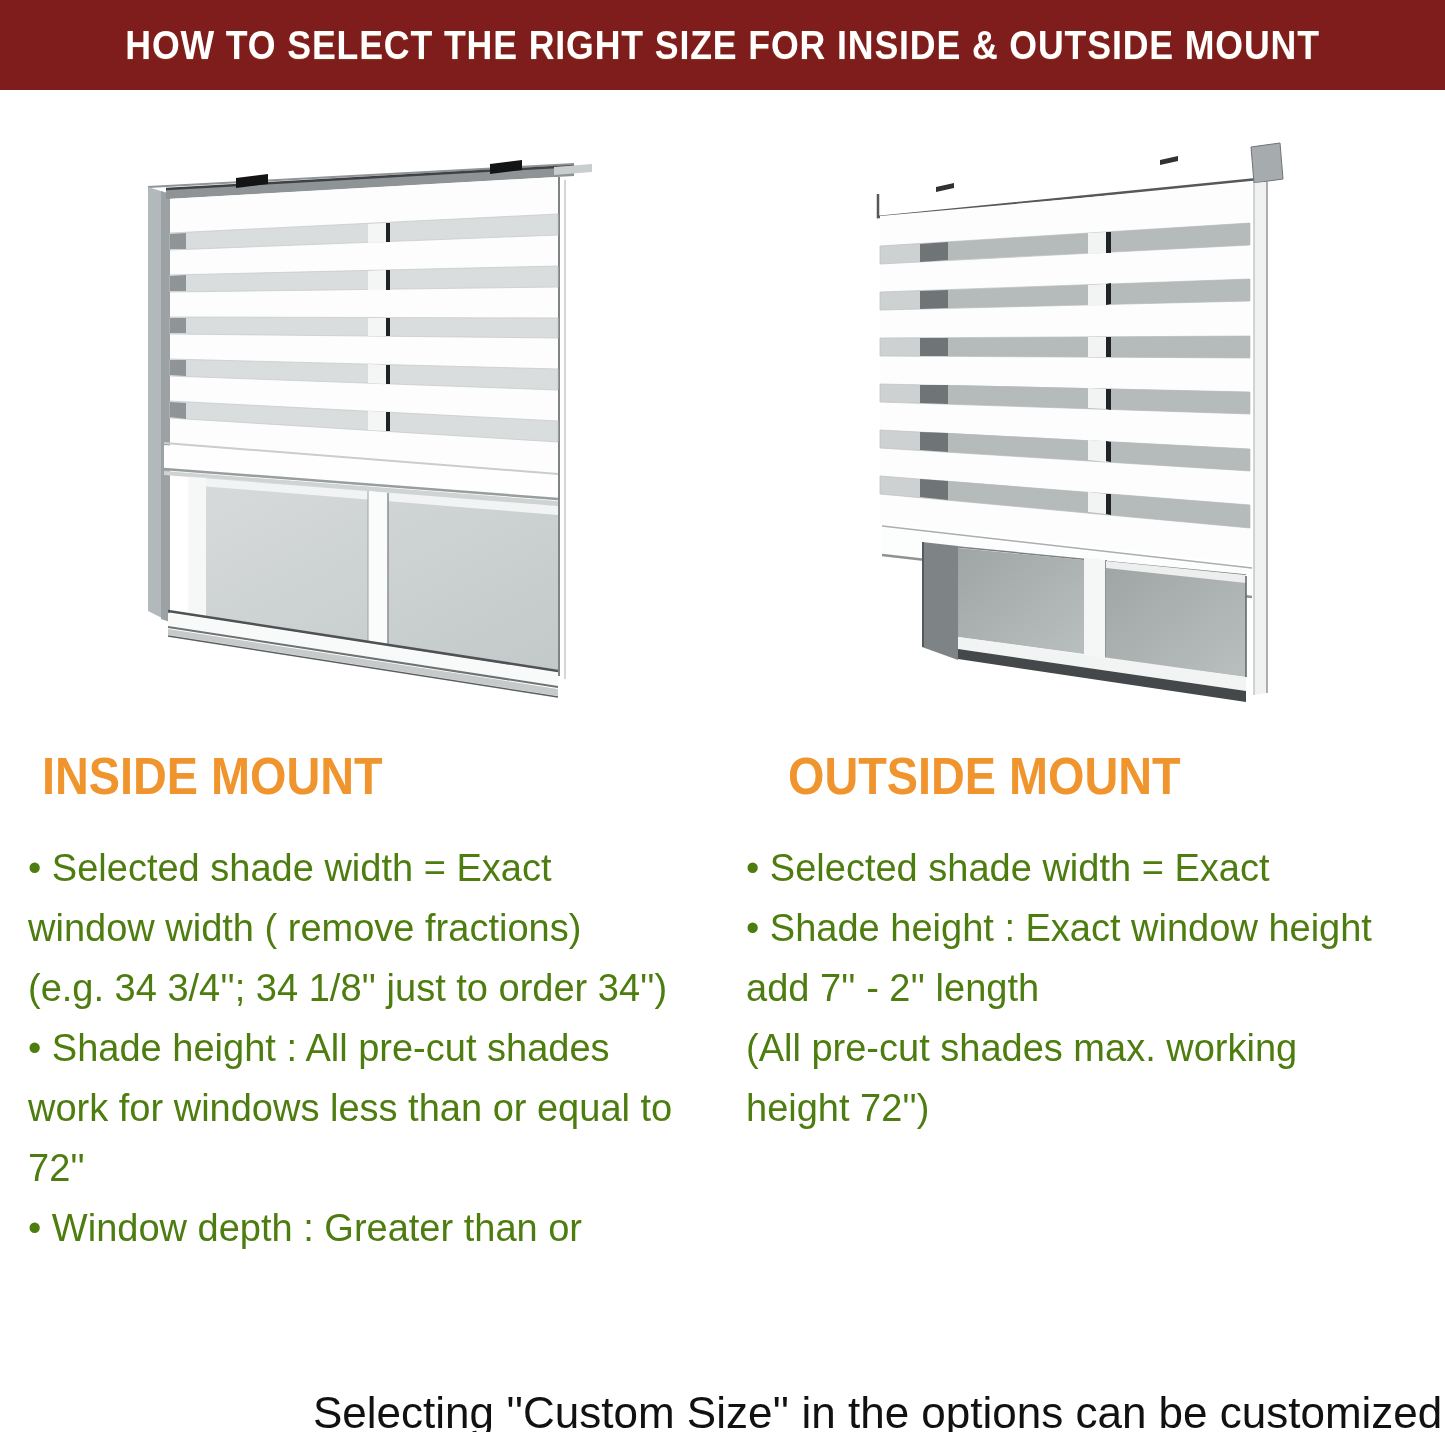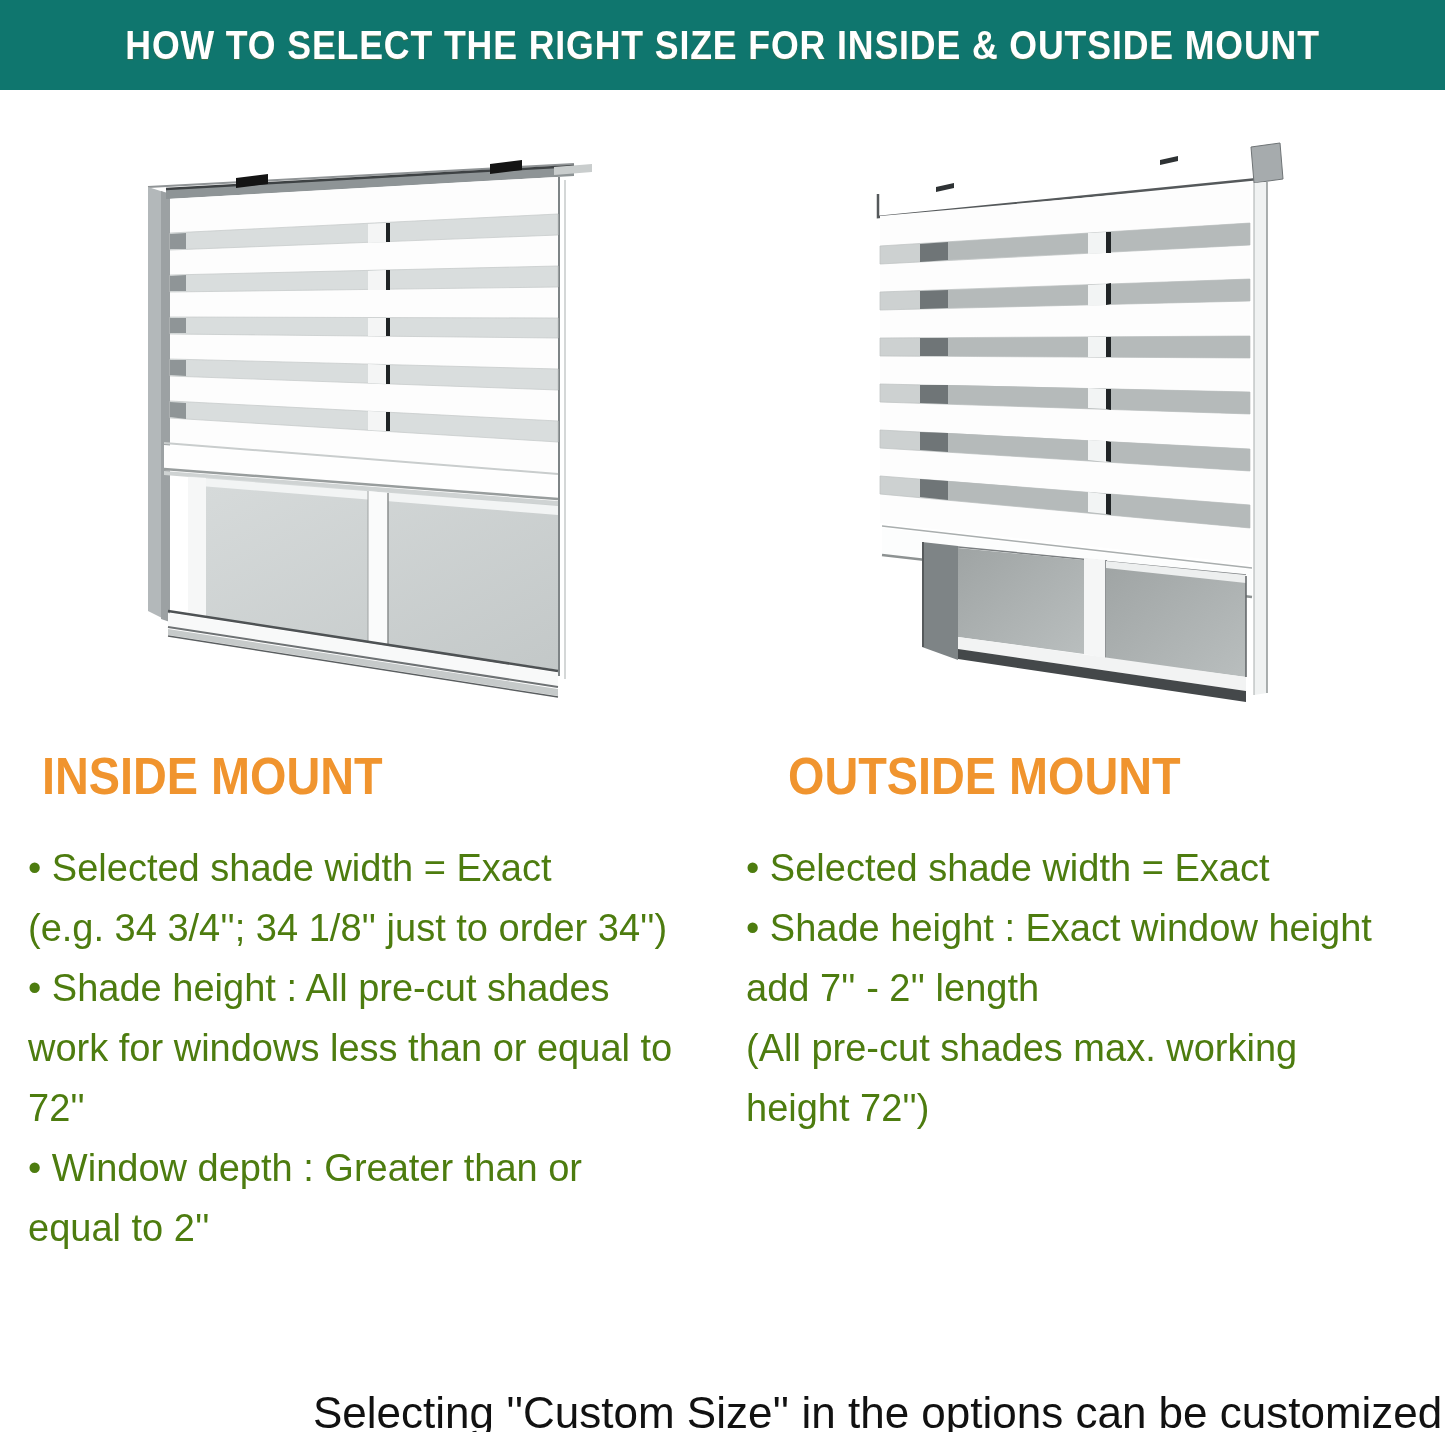--- a/index.html
+++ b/index.html
@@ -1,20 +1,20 @@
 <!DOCTYPE html>
 <html><head>
 <meta charset="utf-8">
 <style>
   html,body{margin:0;padding:0;background:#fff;}
   .page{position:relative;width:1445px;height:1432px;background:#ffffff;
         font-family:"Liberation Sans",sans-serif;overflow:hidden;}
 
   
-  .banner{position:absolute;left:0;top:0;width:1445px;height:90px;background:#0f766e;
+  .banner{position:absolute;left:0;top:0;width:1445px;height:90px;background:#7f1d1d;
           display:flex;align-items:center;justify-content:center;}
   .banner-text{color:#FFFFFF;font-weight:bold;font-size:41px;white-space:nowrap;
                letter-spacing:1px;transform:scaleX(0.87);text-shadow:0 1px 1px rgba(160,100,0,.35);}
 
   
   figure.illus{position:absolute;margin:0;width:520px;height:600px;}
   #illus-inside{left:140px;top:130px;}
   #illus-outside{left:860px;top:130px;}
 
   
@@ -198,26 +198,26 @@
         <line x1="386" y1="446" x2="386" y2="547" stroke="#5E6264" stroke-width="1.5"></line>
       </g>
     </svg>
   </figure>
 
   <h2 class="mount-title" id="inside-title">INSIDE MOUNT</h2>
   <h2 class="mount-title" id="outside-title">OUTSIDE MOUNT</h2>
 
   <div class="col" id="col-inside">
     <div class="tline">• Selected shade width = Exact</div>
+    <div class="tline">window width ( remove fractions)</div>
     <div class="tline">(e.g. 34 3/4''; 34 1/8'' just to order 34'')</div>
     <div class="tline">• Shade height : All pre-cut shades</div>
     <div class="tline">work for windows less than or equal to</div>
     <div class="tline">72''</div>
     <div class="tline">• Window depth : Greater than or</div>
-    <div class="tline">equal to 2''</div>
   </div>
 
   <div class="col" id="col-outside">
     <div class="tline">• Selected shade width = Exact</div>
     <div class="tline">• Shade height : Exact window height</div>
     <div class="tline">add 7'' - 2'' length</div>
     <div class="tline">(All pre-cut shades max. working</div>
     <div class="tline">height 72'')</div>
   </div>
 

